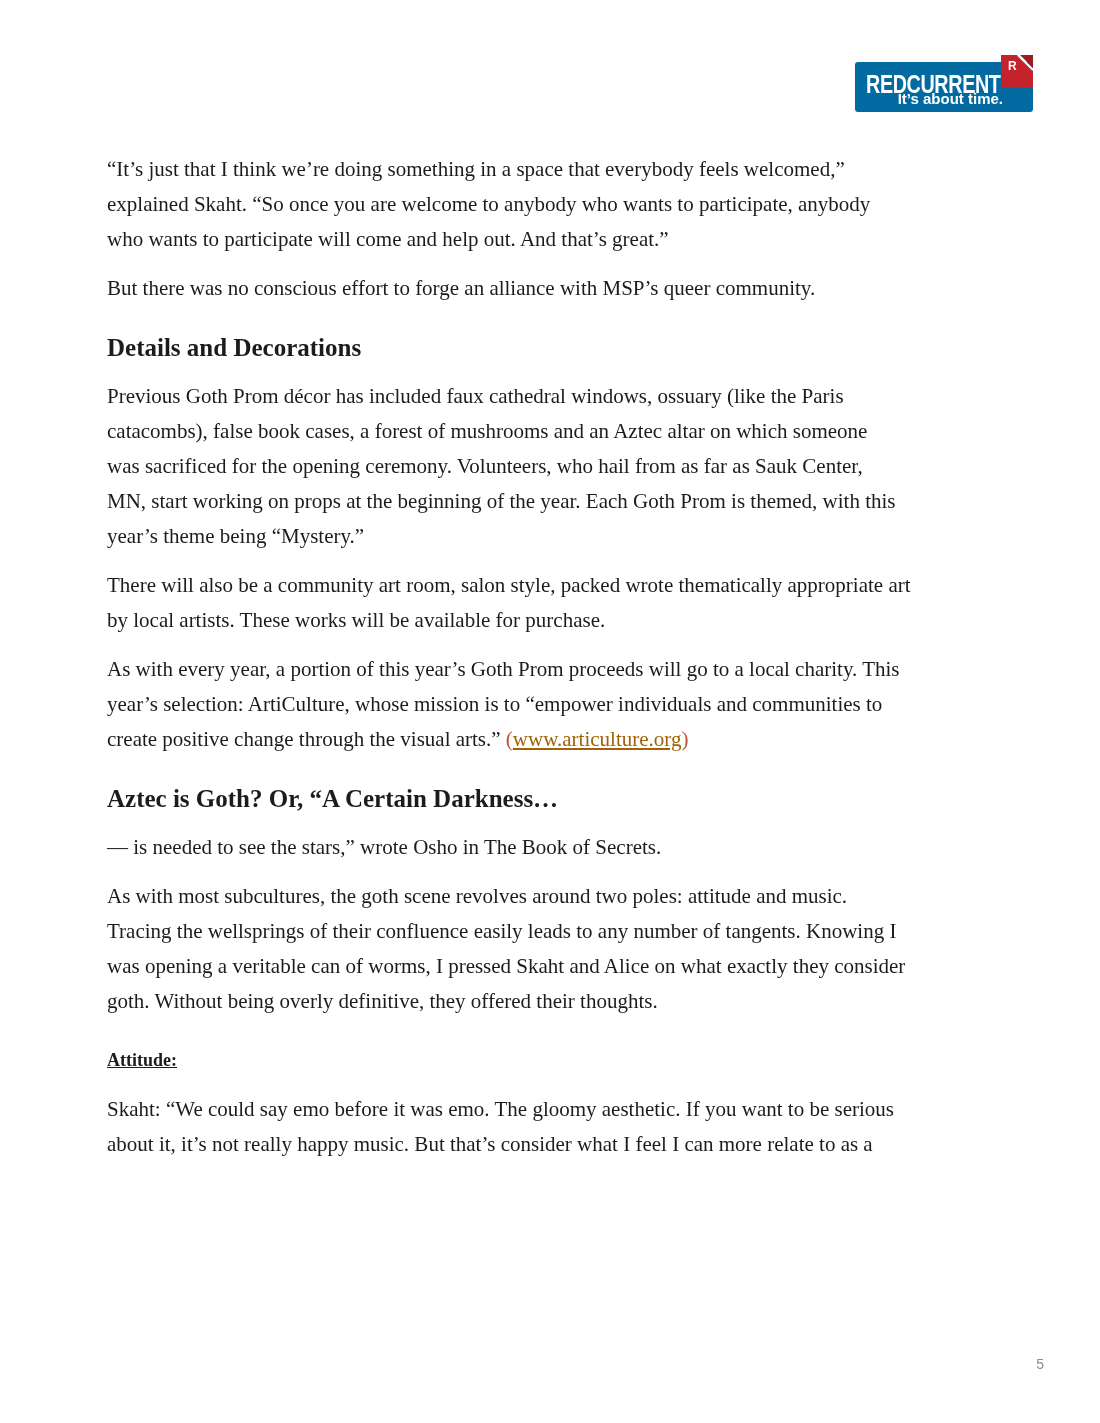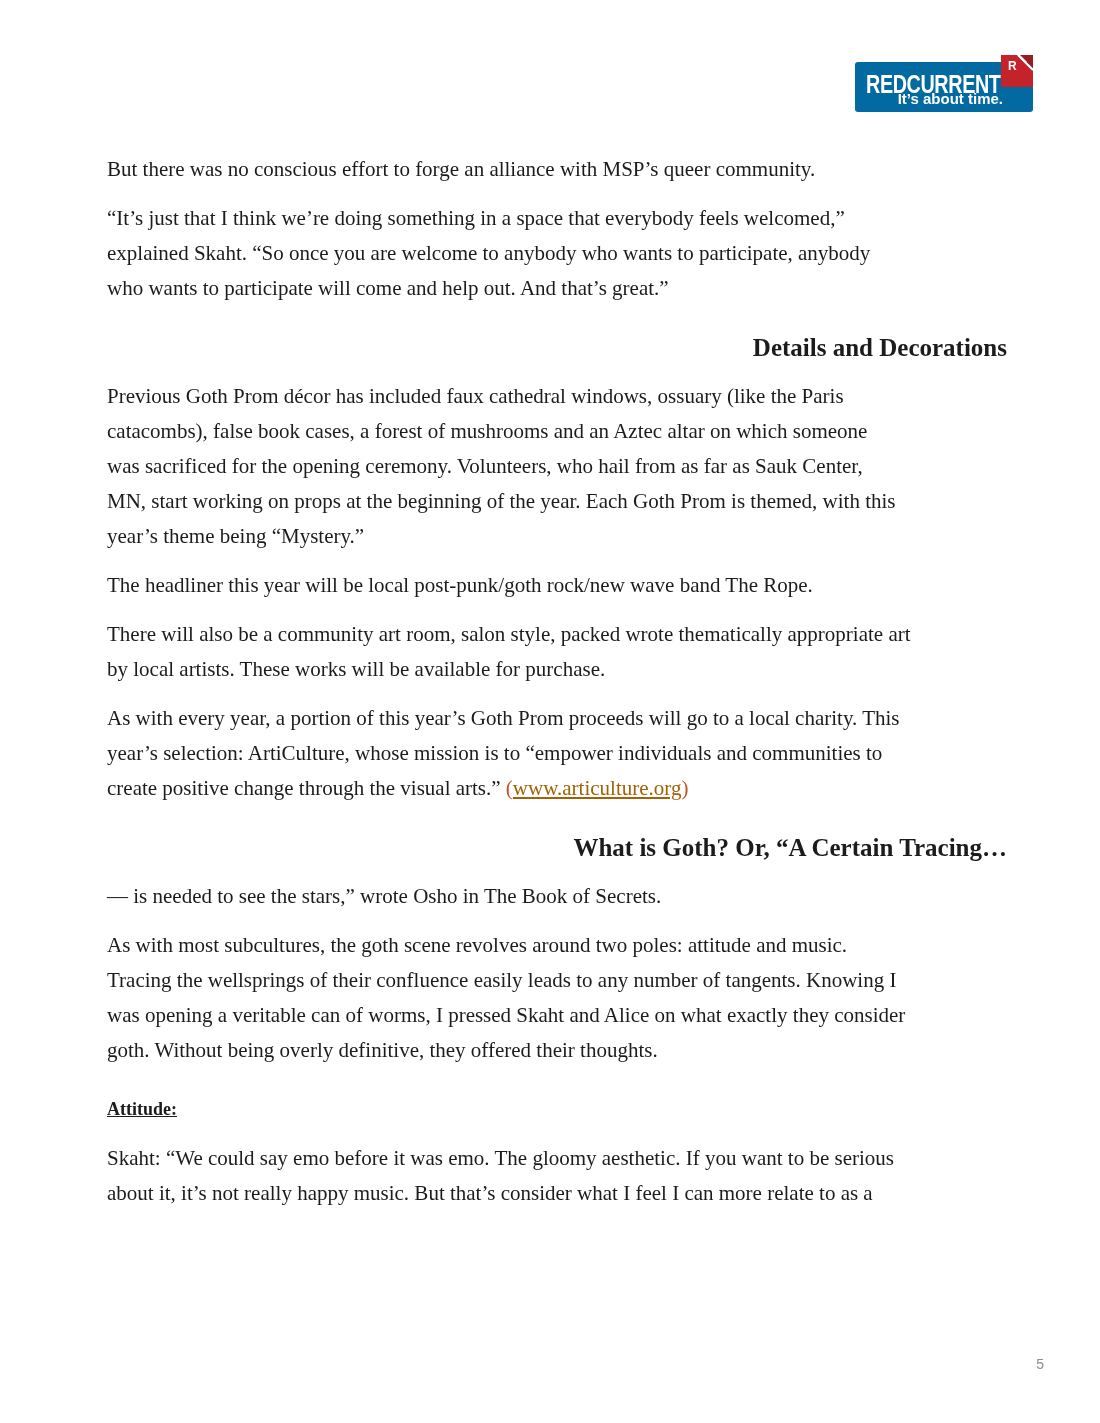--- a/index.html
+++ b/index.html
@@ -37,21 +37,20 @@
   .content{
     position:absolute;left:107px;top:152px;width:900px;
   }
   .para{
     margin:0 0 14px 0;font-size:21px;line-height:35px;
     white-space:pre-line;
   }
   .heading{
     margin:24px 0 14px 0;font-size:25px;line-height:35px;font-weight:700;
     white-space:pre-line;
-    text-align:right;
   }
   .subhead{
     margin:24px 0 14px 0;font-size:18px;line-height:35px;font-weight:700;
     text-decoration:underline;
   }
   .linkc{color:#c0542b;}
   .link-underline{color:#a16207;text-decoration:underline;cursor:pointer;}
   
   .page-number{
     position:absolute;top:1356px;right:56px;
@@ -71,37 +70,36 @@
     <svg viewBox="0 0 32 32" width="32" height="32">
       <polygon points="0,0 16,0 32,16 32,32 0,32" fill="#c5232b"></polygon>
       <polygon points="19,0 32,0 32,13" fill="#9c1b20"></polygon>
       <line x1="17" y1="0" x2="32" y2="15" stroke="#ffffff" stroke-width="2"></line>
     </svg>
     <span class="logo-r">R</span>
   </div>
 </div>
 
 <div class="content">
-  <p class="para">But there was no conscious effort to forge an alliance with MSP’s queer community.</p>
   <p class="para">“It’s just that I think we’re doing something in a space that everybody feels welcomed,”
 explained Skaht. “So once you are welcome to anybody who wants to participate, anybody
 who wants to participate will come and help out. And that’s great.”</p>
+  <p class="para">But there was no conscious effort to forge an alliance with MSP’s queer community.</p>
   <h2 class="heading">Details and Decorations</h2>
   <p class="para">Previous Goth Prom décor has included faux cathedral windows, ossuary (like the Paris
 catacombs), false book cases, a forest of mushrooms and an Aztec altar on which someone
 was sacrificed for the opening ceremony. Volunteers, who hail from as far as Sauk Center,
 MN, start working on props at the beginning of the year. Each Goth Prom is themed, with this
 year’s theme being “Mystery.”</p>
-  <p class="para">The headliner this year will be local post-punk/goth rock/new wave band The Rope.</p>
   <p class="para">There will also be a community art room, salon style, packed wrote thematically appropriate art
 by local artists. These works will be available for purchase.</p>
   <p class="para"><span>As with every year, a portion of this year’s Goth Prom proceeds will go to a local charity. This
 year’s selection: ArtiCulture, whose mission is to “empower individuals and communities to
 create positive change through the visual arts.” </span><span class="linkc">(</span><a class="link-underline">www.articulture.org</a><span class="linkc">)</span></p>
-  <h2 class="heading">What is Goth? Or, “A Certain Tracing…</h2>
+  <h2 class="heading">Aztec is Goth? Or, “A Certain Darkness…</h2>
   <p class="para">— is needed to see the stars,” wrote Osho in The Book of Secrets.</p>
   <p class="para">As with most subcultures, the goth scene revolves around two poles: attitude and music.
 Tracing the wellsprings of their confluence easily leads to any number of tangents. Knowing I
 was opening a veritable can of worms, I pressed Skaht and Alice on what exactly they consider
 goth. Without being overly definitive, they offered their thoughts.</p>
   <h3 class="subhead">Attitude:</h3>
   <p class="para">Skaht: “We could say emo before it was emo. The gloomy aesthetic. If you want to be serious
 about it, it’s not really happy music. But that’s consider what I feel I can more relate to as a</p>
 </div>
 

